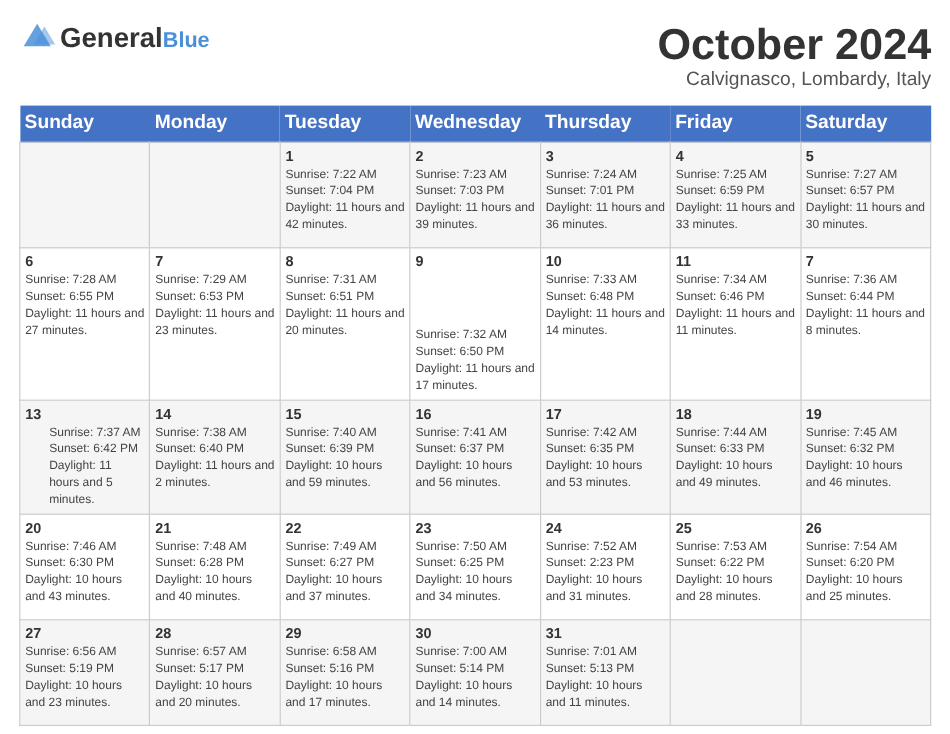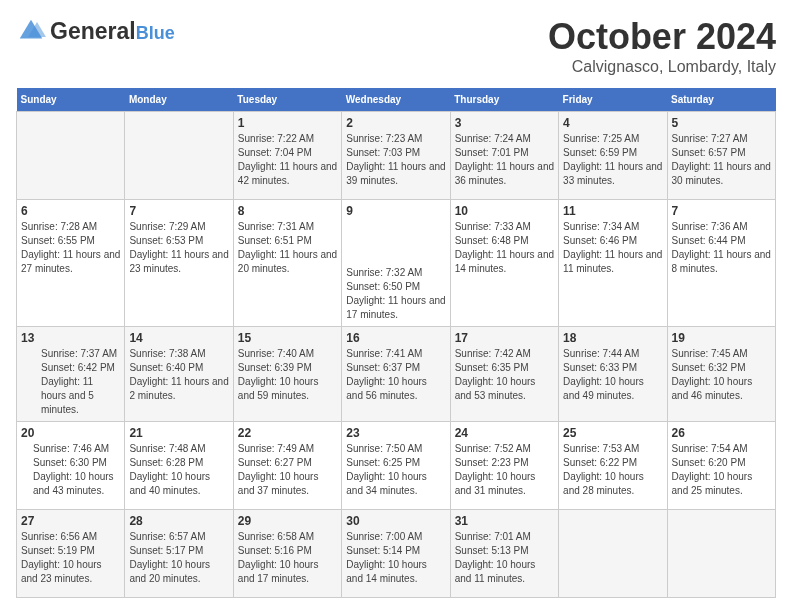--- a/index.html
+++ b/index.html
@@ -40,21 +40,21 @@
     table {
       width: 100%;
       border-collapse: collapse;
       font-size: 11px;
     }
     thead tr th {
       background-color: #4472c4;
       color: #fff;
       padding: 6px 4px;
       text-align: left;
-      font-size: 10px;
+      font-size: 16px;
       font-weight: bold;
     }
     tbody tr td {
       border: 1px solid #ccc;
       vertical-align: top;
       padding: 4px;
       width: 14.28%;
       min-height: 80px;
       height: 88px;
       color: #333;
@@ -230,21 +230,21 @@
         <td>
           <span class="day-number">19</span>
           <div class="day-info" style="white-space: pre-line;">Sunrise: 7:45 AM
 Sunset: 6:32 PM
 Daylight: 10 hours and 46 minutes.</div>
         </td>
       </tr>
       <tr>
         <td>
           <span class="day-number">20</span>
-          <div class="day-info" style="white-space: pre-line; margin-left: 12px;">Sunrise: 7:46 AM
+          <div class="day-info" style="white-space: pre-line;">Sunrise: 7:46 AM
 Sunset: 6:30 PM
 Daylight: 10 hours and 43 minutes.</div>
         </td>
         <td>
           <span class="day-number">21</span>
           <div class="day-info" style="white-space: pre-line;">Sunrise: 7:48 AM
 Sunset: 6:28 PM
 Daylight: 10 hours and 40 minutes.</div>
         </td>
         <td>

